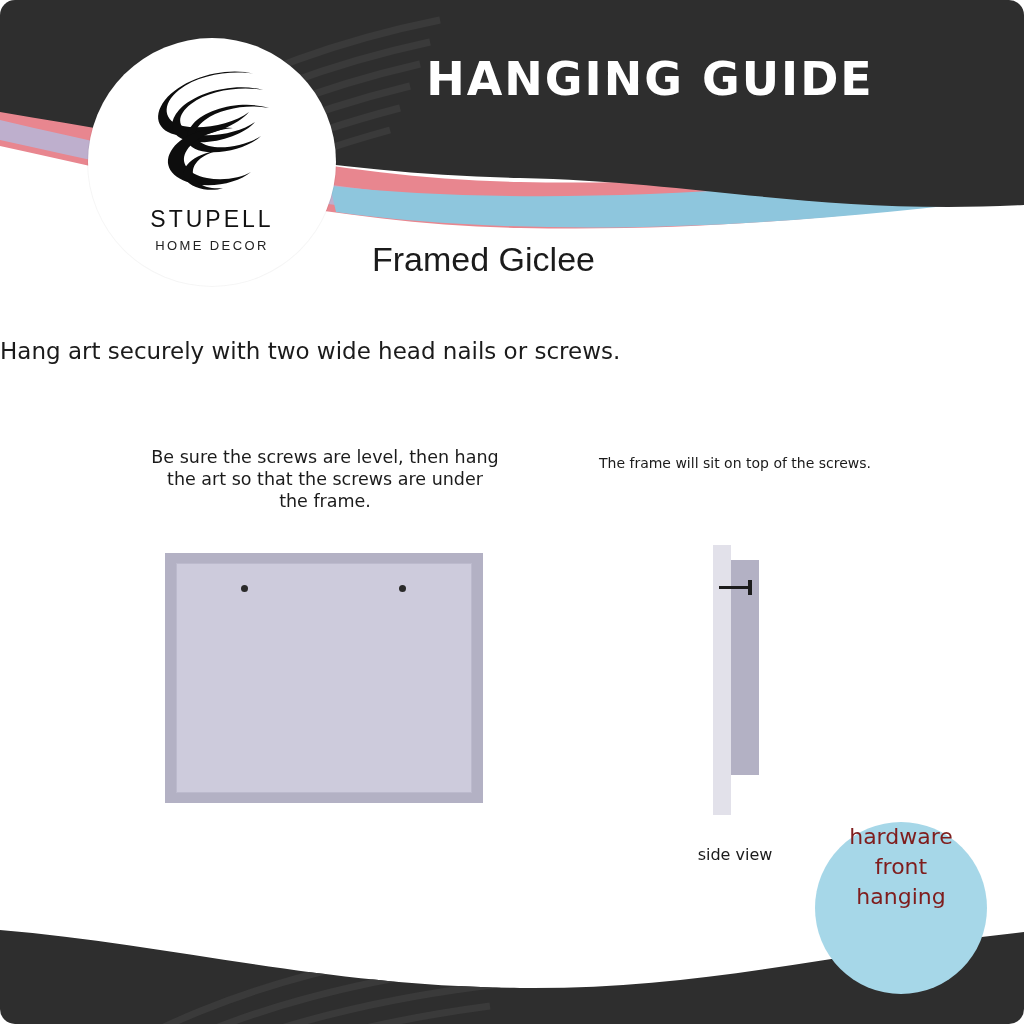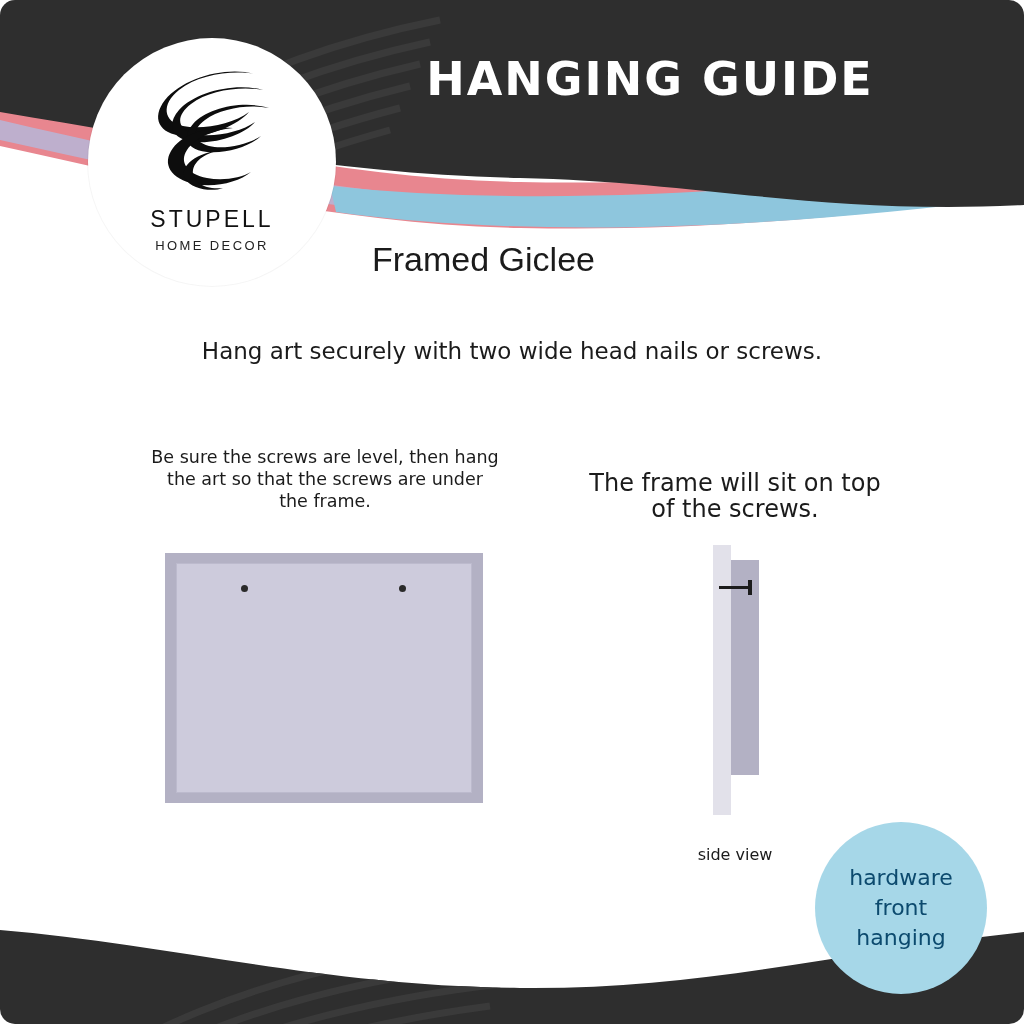--- a/index.html
+++ b/index.html
@@ -96,21 +96,20 @@
     top: 240px;
     font-size: 34px;
     color: #1b1b1b;
     font-family: Liberation Sans, sans-serif;
   }
   .lead-text {
     position: absolute;
     left: 0;
     right: 0;
     top: 338px;
-    text-align: center;
     font-size: 23px;
     color: #1b1b1b;
     font-family: "DejaVu Sans", sans-serif;
   }
 
   
   .panel-front-caption {
     position: absolute;
     left: 150px;
     top: 446px;
@@ -120,25 +119,24 @@
     line-height: 22px;
     color: #1b1b1b;
     font-family: "DejaVu Sans", sans-serif;
   }
   .panel-side-caption {
     position: absolute;
     left: 574px;
     top: 450px;
     width: 322px;
     text-align: center;
-    font-size: 24px;
+    font-size: 14px;
     line-height: 26px;
     color: #1b1b1b;
     font-family: "DejaVu Sans", sans-serif;
-    margin-top: 20px;
   }
 
   
   .front-frame {
     position: absolute;
     left: 165px;
     top: 553px;
     width: 318px;
     height: 250px;
     background: #b3b1c4;
@@ -223,22 +221,21 @@
     position: absolute;
     left: 815px;
     top: 822px;
     width: 172px;
     height: 172px;
     border-radius: 50%;
     background: #a6d7e8;
     display: flex;
     flex-direction: column;
     align-items: center;
-    justify-content: center;
-    color: #0c4a6e;
+    color: #7f1d1d;
     font-size: 22px;
     line-height: 30px;
     text-align: center;
     font-family: "DejaVu Sans", sans-serif;
   }
 </style>
 </head>
 <body>
 
 <div id="page">

